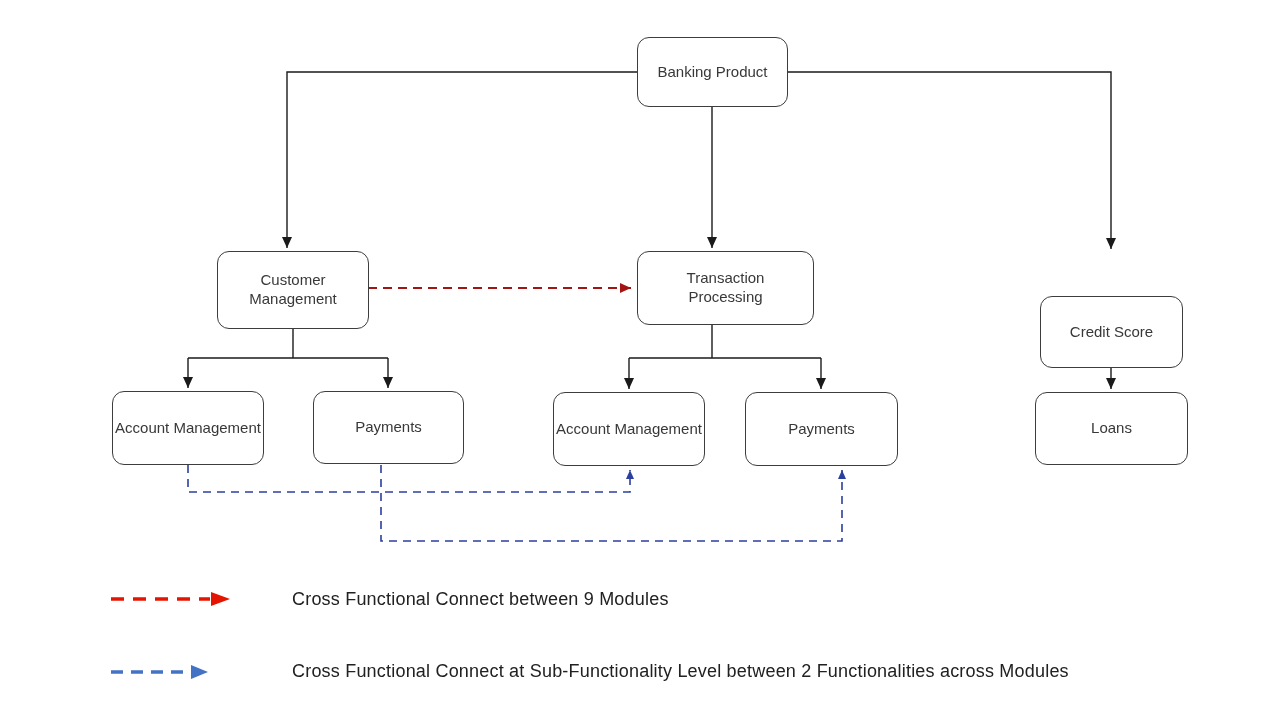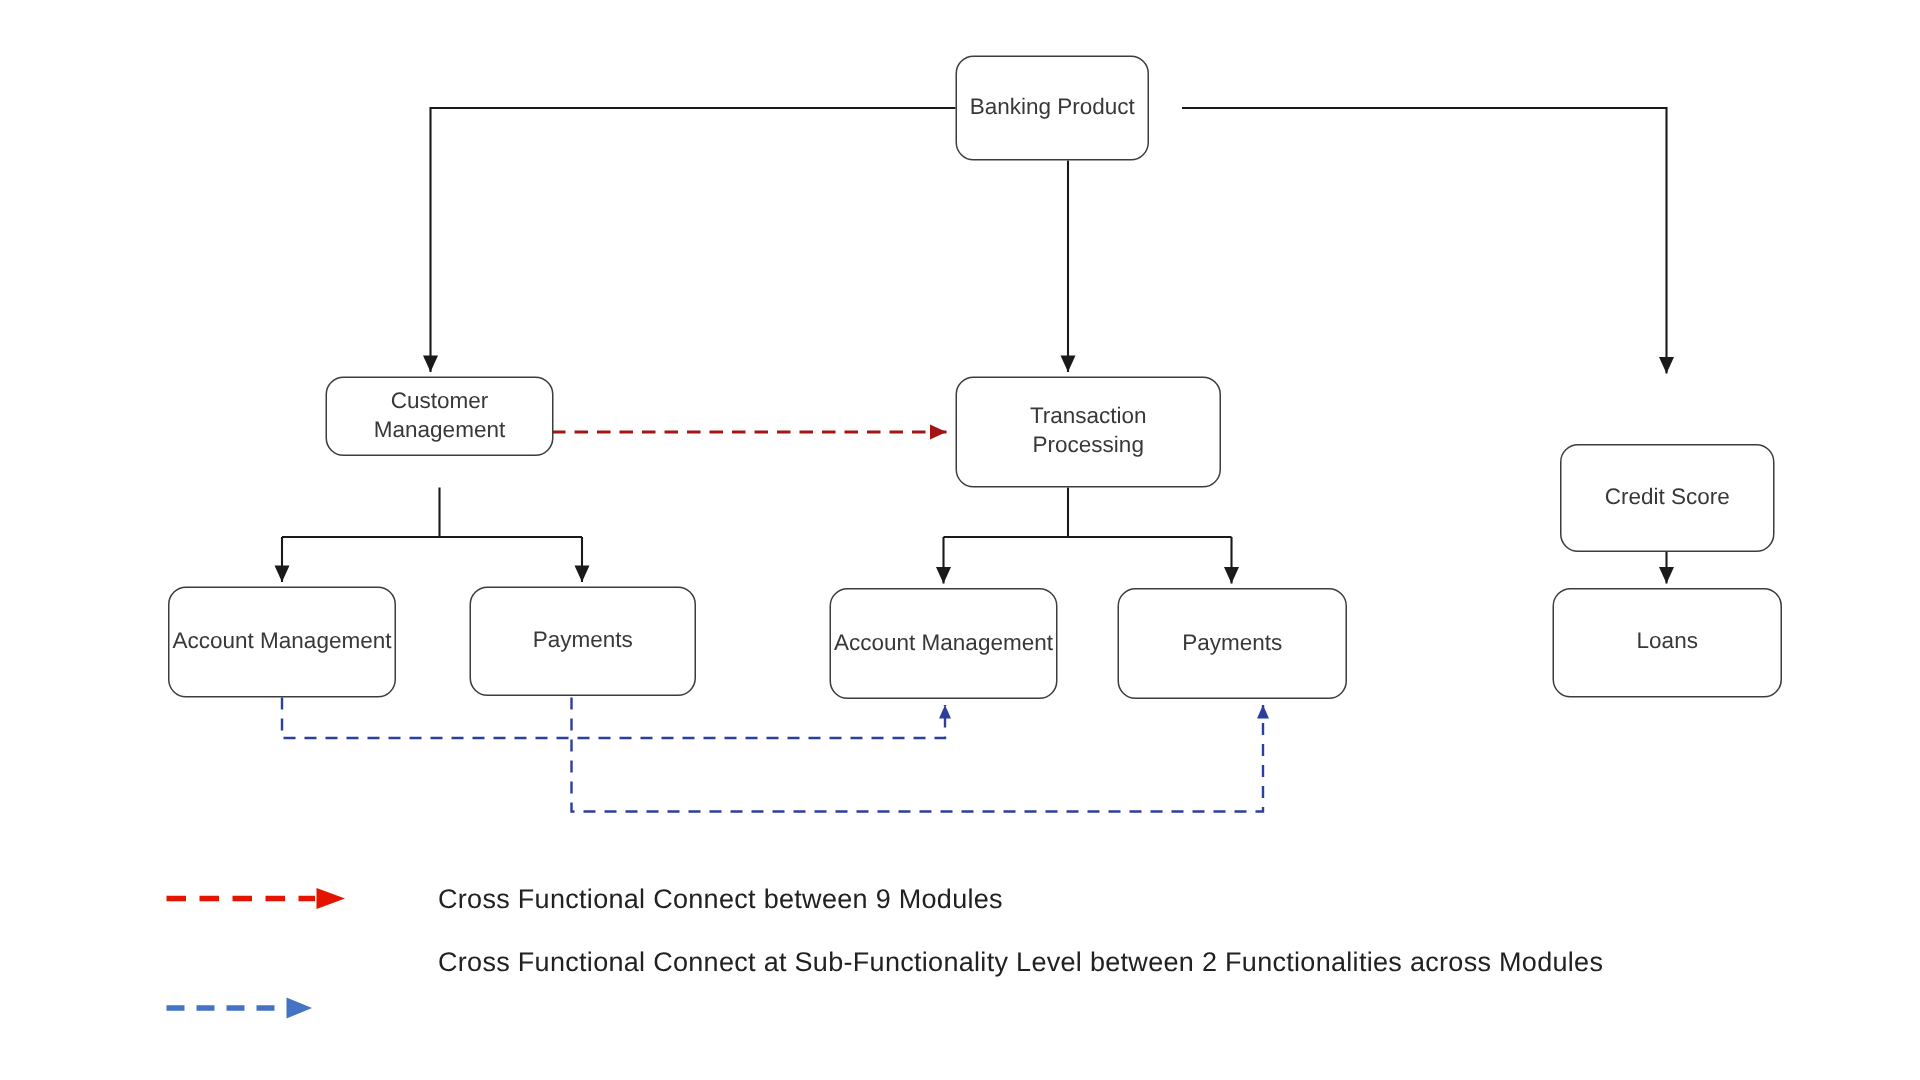--- a/index.html
+++ b/index.html
@@ -79,25 +79,25 @@
     <path class="edge-black" d="M821 358 L821 389" marker-end="url(#mBlack)"></path>
 
     <path class="edge-black" d="M1111 325 L1111 389" marker-end="url(#mBlack)"></path>
 
     <path class="edge-red" d="M368 288 L631 288" marker-end="url(#mRed)"></path>
 
     <path class="edge-blue" d="M188 465 L188 492 L630 492 L630 470" marker-end="url(#mBlue)"></path>
     <path class="edge-blue" d="M381 465 L381 541 L842 541 L842 470" marker-end="url(#mBlue)"></path>
   </svg>
 
-  <div class="node" style="left:637px;top:37px;width:129px;height:70px;">
+  <div class="node" style="left:637px;top:37px;width:151px;height:70px;">
     <span class="node-label">Banking Product</span>
   </div>
 
-  <div class="node narrow" style="left:217px;top:251px;width:152px;height:53px;">
+  <div class="node narrow" style="left:217px;top:251px;width:152px;height:78px;">
     <span class="node-label">Customer Management</span>
   </div>
 
   <div class="node narrow" style="left:637px;top:251px;width:177px;height:74px;">
     <span class="node-label">Transaction Processing</span>
   </div>
 
   <div class="node" style="left:1040px;top:252px;width:143px;height:72px;margin-top:44px;">
     <span class="node-label">Credit Score</span>
   </div>
@@ -125,15 +125,15 @@
   <svg class="legend-arrow" style="left:108px;top:590px;" width="130" height="18">
     <line x1="3" y1="9" x2="102" y2="9" style="stroke:var(--legend-red,#e51400)" stroke-width="3.6" stroke-dasharray="13 9"></line>
     <path d="M103,2 L122,9 L103,16 Z" style="fill:var(--legend-red,#e51400)"></path>
   </svg>
   <span class="legend-label" style="left:292px;top:586px;">Cross Functional Connect between 9 Modules</span>
 
   <svg class="legend-arrow" style="left:108px;top:663px;" width="110" height="18">
     <line x1="3" y1="9" x2="82" y2="9" style="stroke:var(--legend-blue,#4472c4)" stroke-width="3.6" stroke-dasharray="12 8"></line>
     <path d="M83,2 L100,9 L83,16 Z" style="fill:var(--legend-blue,#4472c4)"></path>
   </svg>
-  <span class="legend-label" style="left:292px;top:628px;text-align:center;">Cross Functional Connect at Sub-Functionality Level between 2 Functionalities across Modules</span>
+  <span class="legend-label" style="left:292px;top:658px;text-align:center;">Cross Functional Connect at Sub-Functionality Level between 2 Functionalities across Modules</span>
 
 </div>
 
 </body></html>

